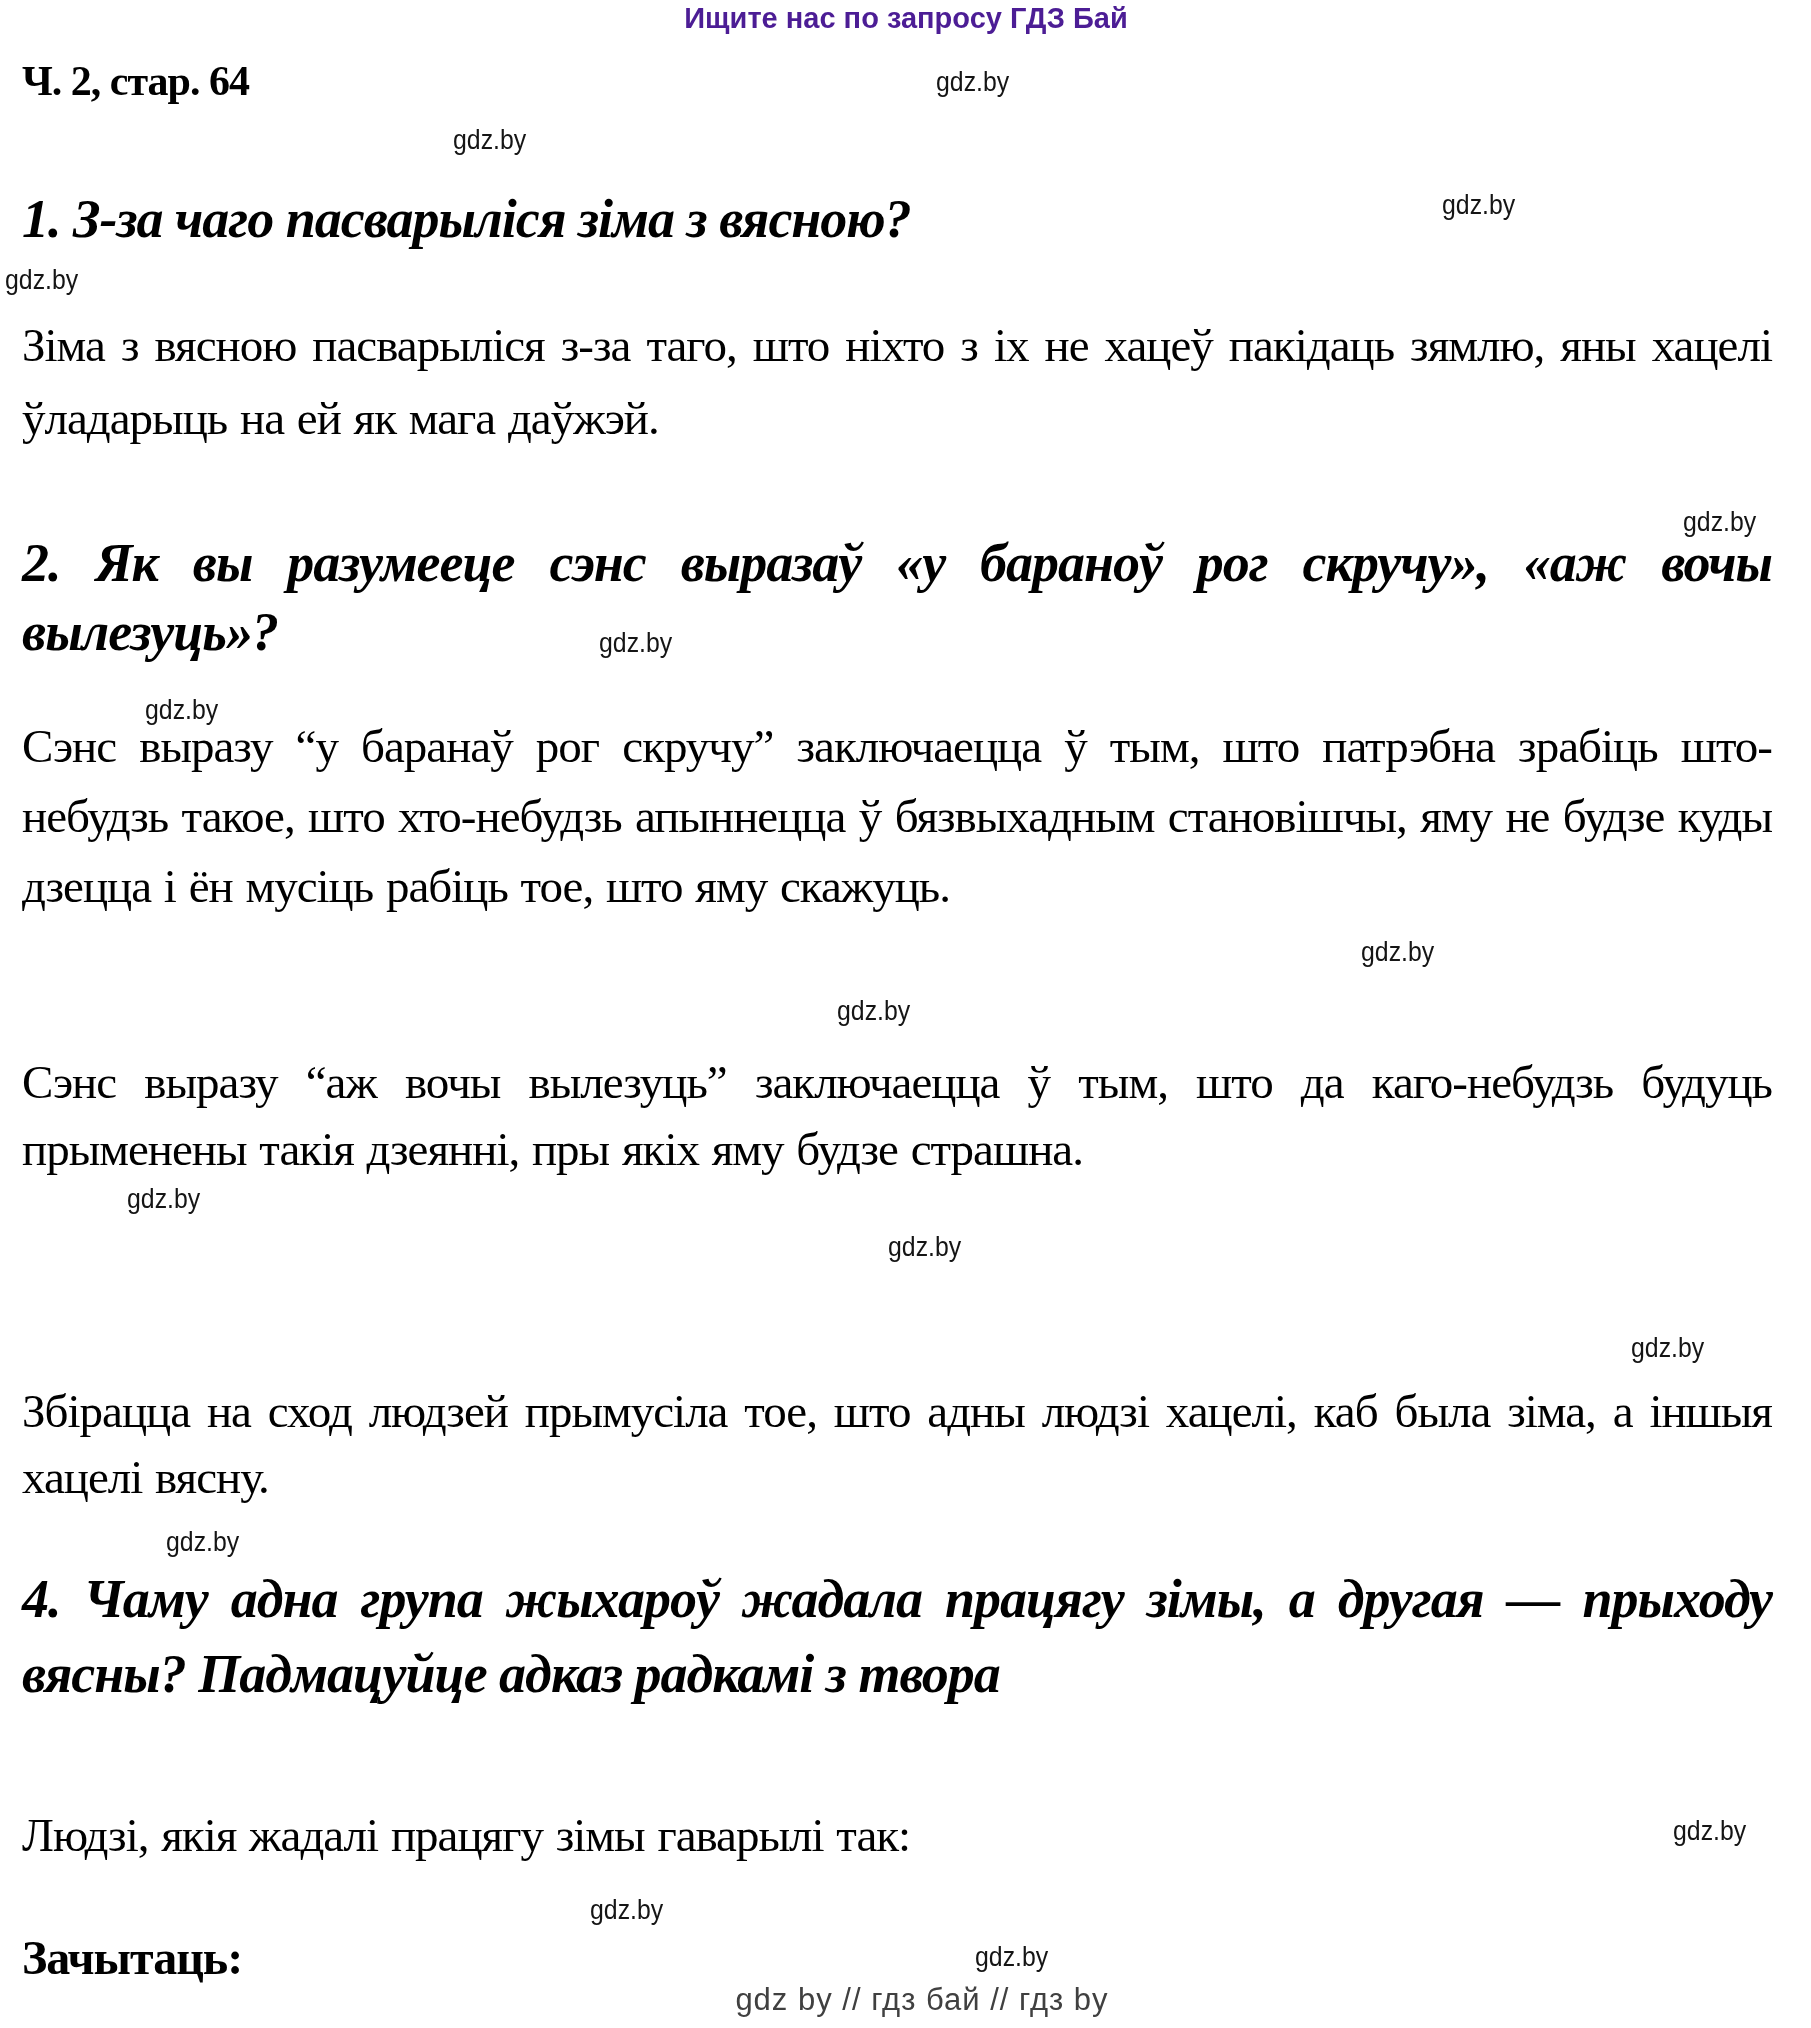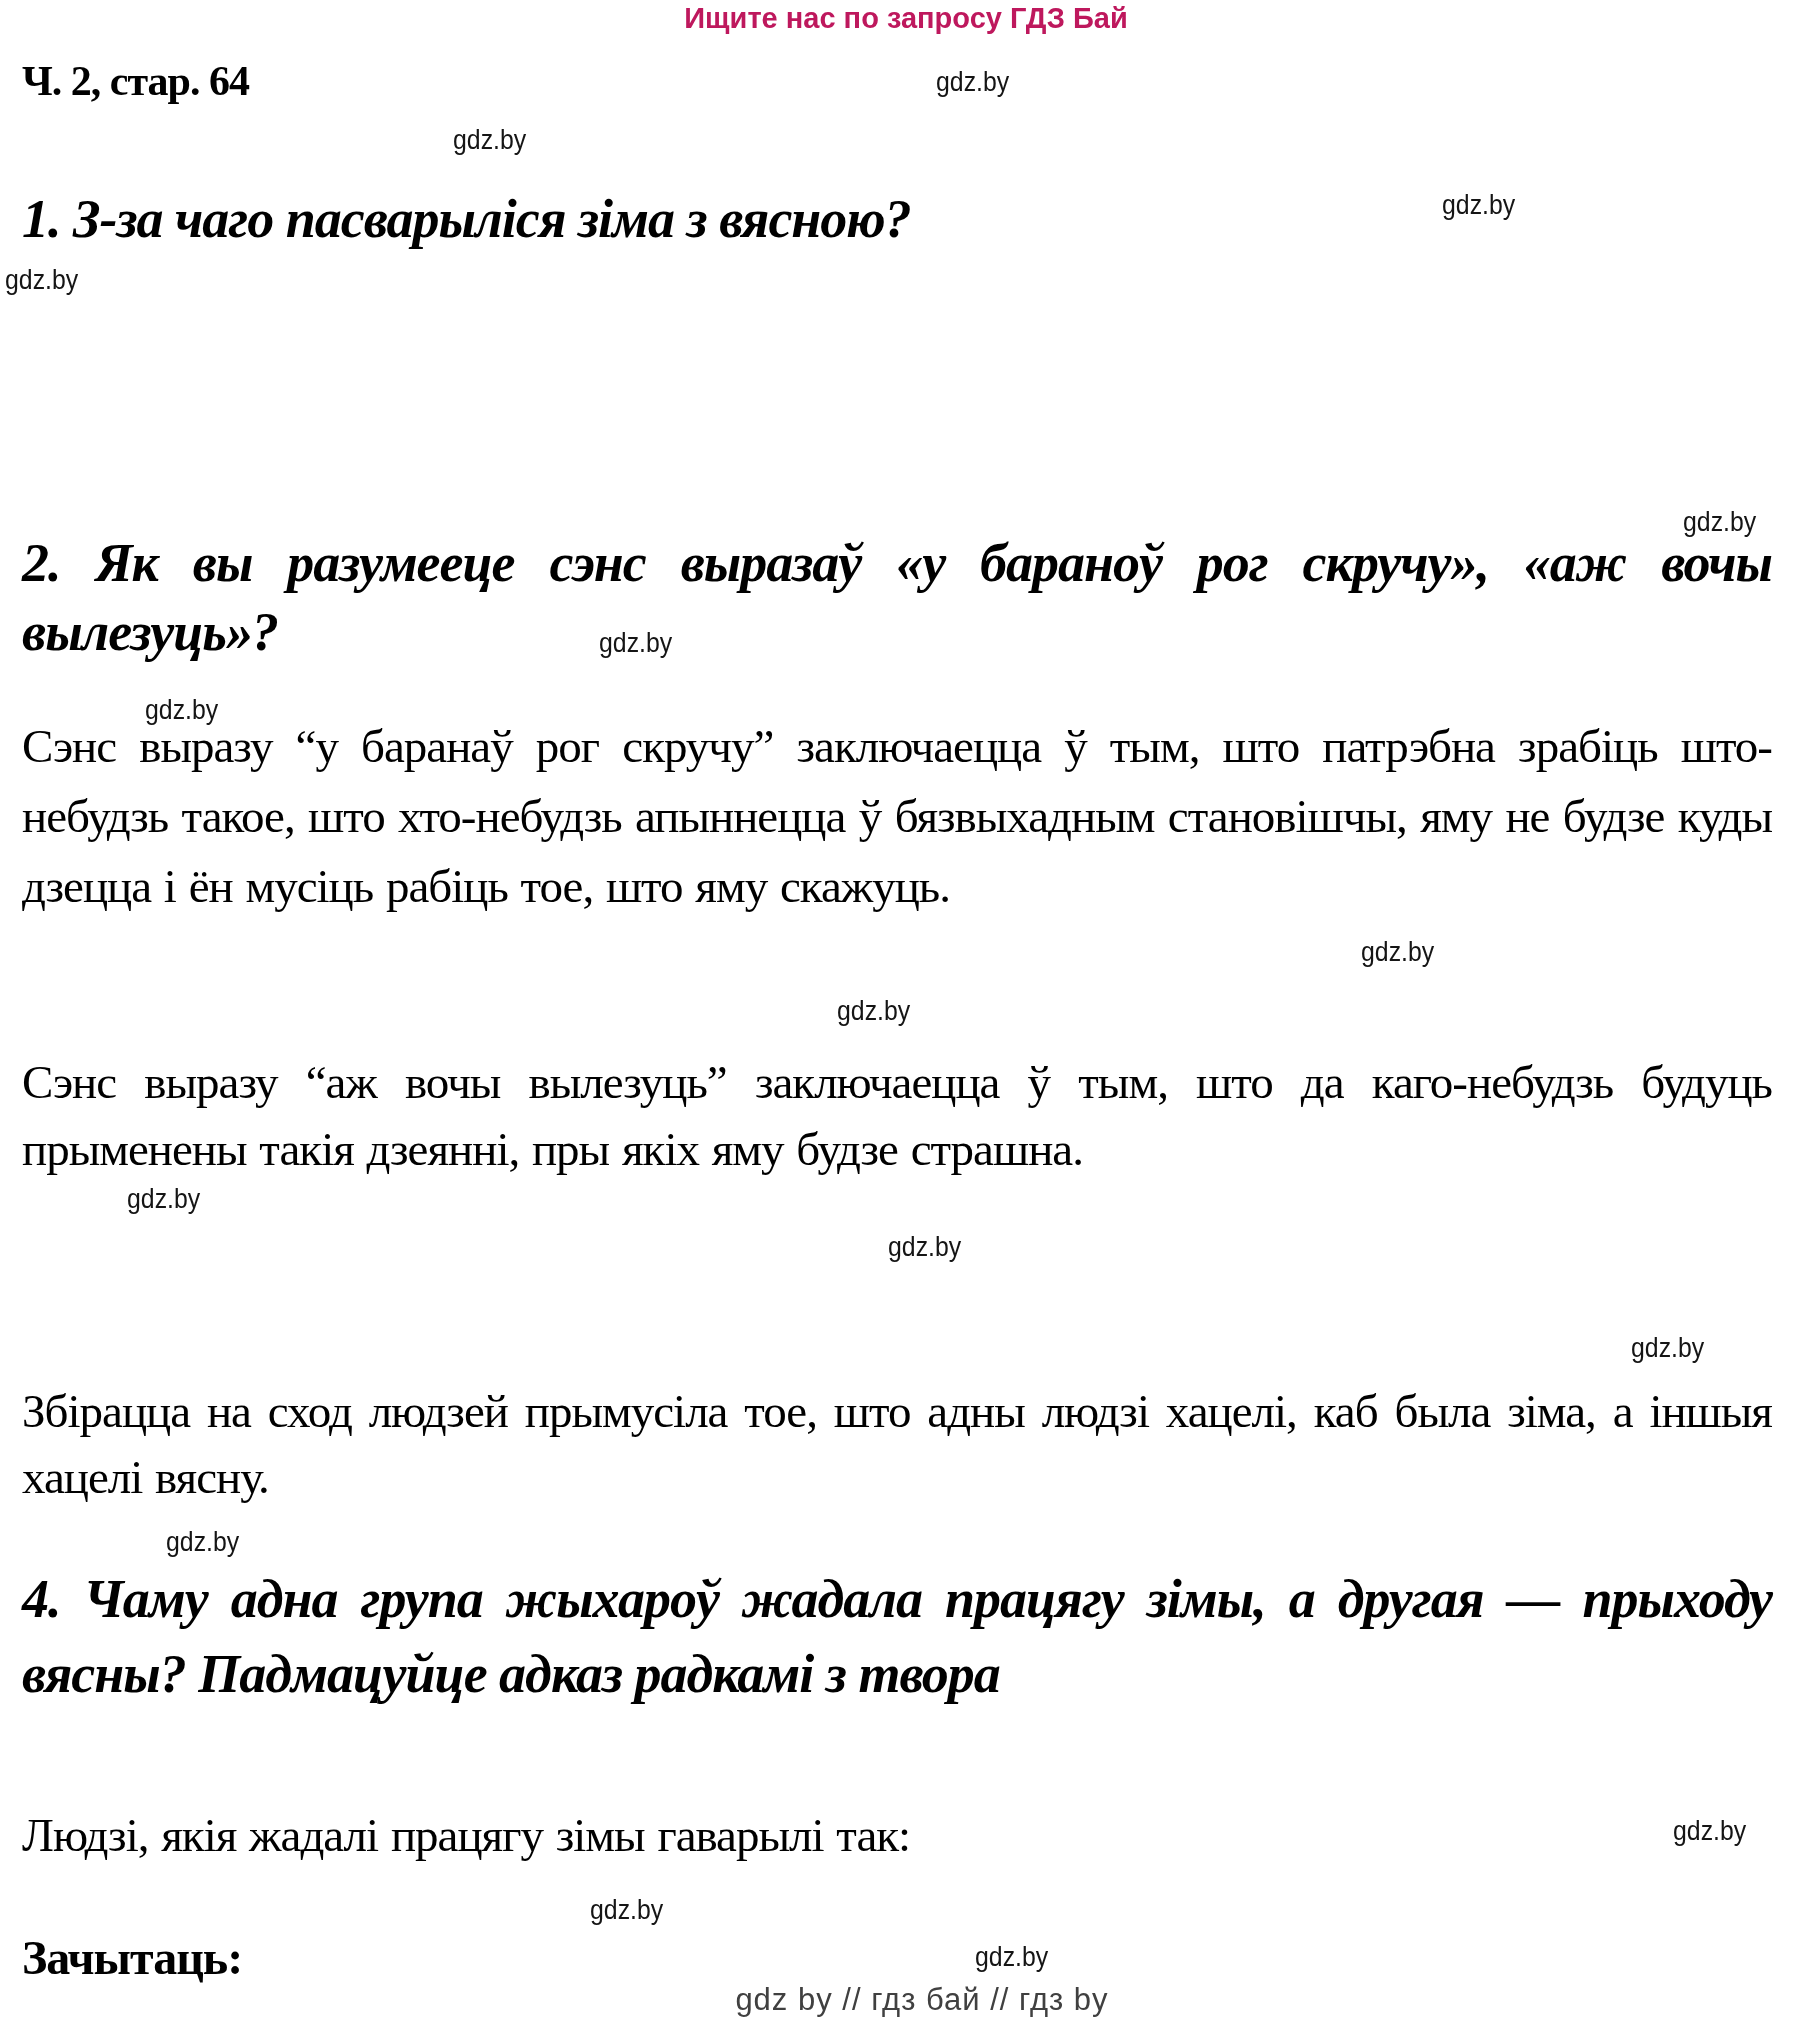--- a/index.html
+++ b/index.html
@@ -12,21 +12,21 @@
     font-family:"Liberation Serif", serif;
     color:#000000;
   }
   .banner{
     position:absolute;
     top:2px; left:0; width:100%;
     text-align:center;
     font-family:"Liberation Sans", sans-serif;
     font-size:29px;
     font-weight:bold;
-    color:#be185d;
+    color:#4c1d95;
   }
   .page-title{
     position:absolute;
     left:22px; top:57px;
     font-size:42px;
     font-weight:bold;
     letter-spacing:-1px;
   }
   .question{
     position:absolute;
@@ -80,20 +80,21 @@
 </head>
 <body>
 
 <div id="page">
 
   <div class="banner">Ищите нас по запросу ГДЗ Бай</div>
 
   <div class="page-title">Ч. 2, стар. 64</div>
 
   <div class="question" style="top:184px;">1. З-за чаго пасварыліся зіма з вясною?</div>
+  <div class="answer" style="top:309px; line-height:73px;">Зіма з вясною пасварыліся з-за таго, што ніхто з іх не хацеў пакідаць зямлю, яны хацелі ўладарыць на ей як мага даўжэй.</div>
 
   <div class="question" style="top:529px; line-height:69px;">2. Як вы разумееце сэнс выразаў «у бараноў рог скручу», «аж вочы вылезуць»?</div>
   <div class="answer" style="top:711px;">Сэнс выразу “у баранаў рог скручу” заключаецца ў тым, што патрэбна зрабіць што-небудзь такое, што хто-небудзь апыннецца ў бязвыхадным становішчы, яму не будзе куды дзецца і ён мусіць рабіць тое, што яму скажуць.</div>
   <div class="answer" style="top:1049px; line-height:67px;">Сэнс выразу “аж вочы вылезуць” заключаецца ў тым, што да каго-небудзь будуць прыменены такія дзеянні, пры якіх яму будзе страшна.</div>
 
   <div class="answer" style="top:1378px; line-height:66px;">Збірацца на сход людзей прымусіла тое, што адны людзі хацелі, каб была зіма, а іншыя хацелі вясну.</div>
 
   <div class="question" style="top:1562px; line-height:75px;">4. Чаму адна група жыхароў жадала працягу зімы, а другая — прыходу вясны? Падмацуйце адказ радкамі з твора</div>
   <div class="answer single" style="top:1800px;">Людзі, якія жадалі працягу зімы гаварылі так:</div>
   <div class="action-label">Зачытаць:</div>

